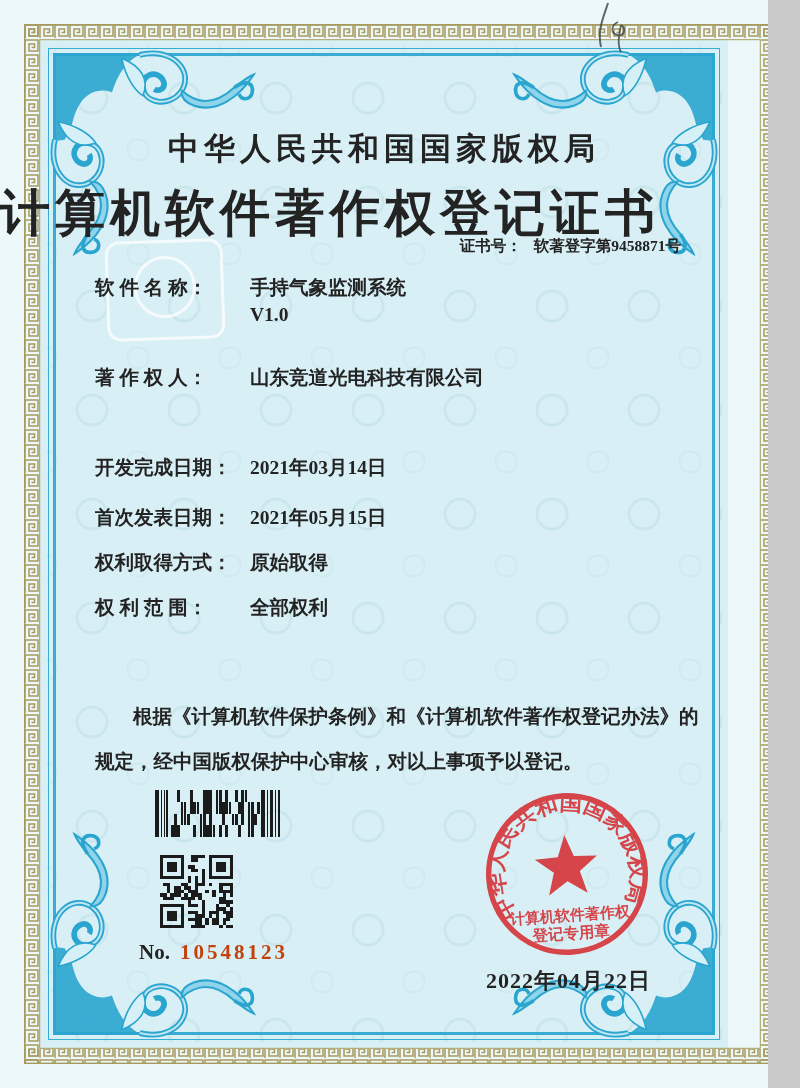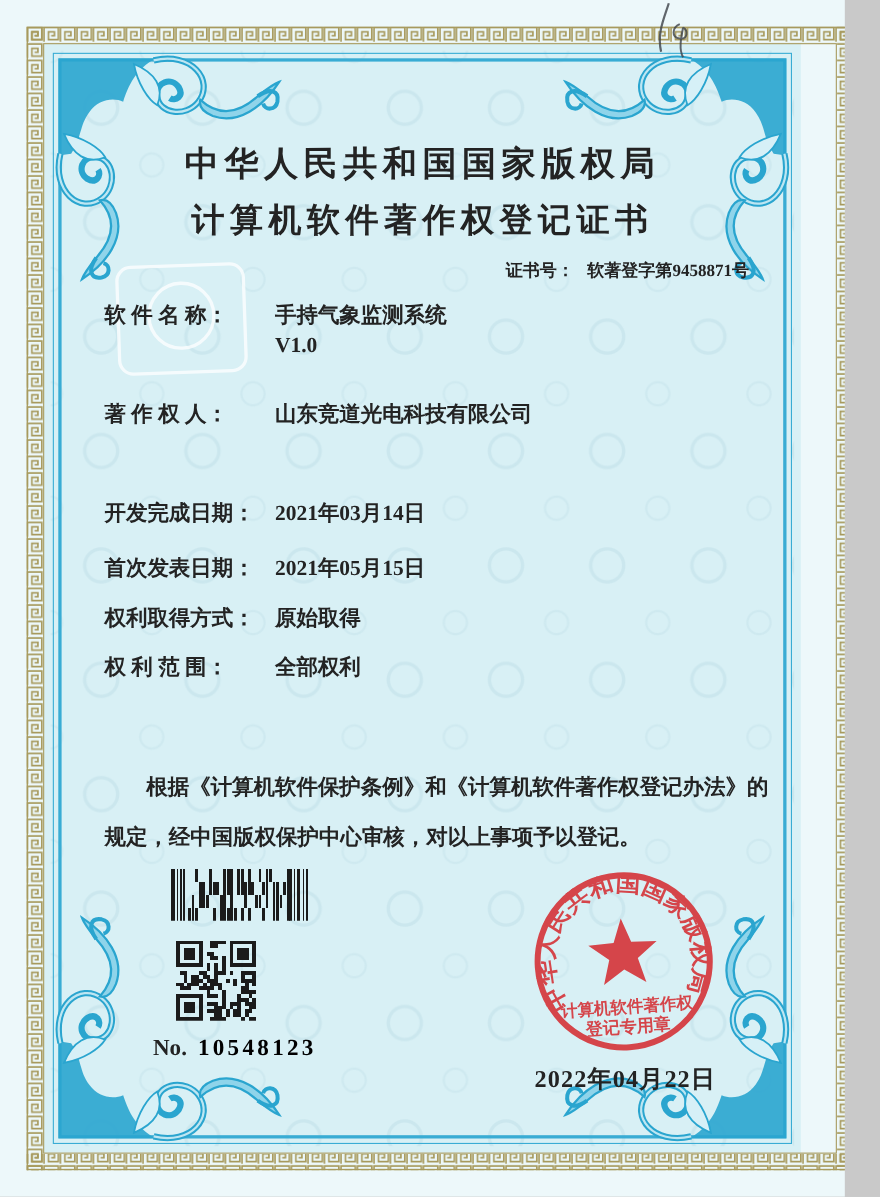--- a/index.html
+++ b/index.html
@@ -16,33 +16,33 @@
   .bframe2{position:absolute;left:53px;top:53px;right:53px;bottom:53px;border:3px solid #39acd4;}
   .corner{position:absolute;width:212px;height:212px;}
   .corner.tl{left:50px;top:50px;}
   .corner.tr{right:50px;top:50px;transform:scaleX(-1);}
   .corner.bl{left:50px;bottom:50px;transform:scaleY(-1);}
   .corner.br{right:50px;bottom:50px;transform:scale(-1,-1);}
   .emboss{position:absolute;left:106px;top:240px;width:112px;height:94px;border:3px solid rgba(255,255,255,.75);
           border-radius:14px;transform:rotate(-2deg);}
   .emboss .ring{position:absolute;left:25px;top:13px;width:56px;height:56px;border:3px solid rgba(255,255,255,.75);border-radius:50%;}
   .issuer{position:absolute;left:0;right:0;top:128px;text-align:center;font-size:31px;font-weight:700;letter-spacing:5px;}
-  .title{position:absolute;left:0;right:0;top:180px;text-align:center;font-size:30px;font-weight:700;letter-spacing:5px;}
+  .title{position:absolute;left:0;right:0;top:180px;font-size:50px;font-weight:700;letter-spacing:5px;}
   .certno{position:absolute;right:87px;top:236px;font-size:15.5px;font-weight:700;}
   .certno .lbl{margin-right:12px;}
   .row{position:absolute;left:95px;display:flex;font-size:19.5px;font-weight:700;line-height:27px;}
   .row .lbl{width:155px;white-space:pre;flex:none;}
   .row .val{white-space:pre;}
   .statement{position:absolute;left:95px;top:694px;width:622px;font-size:19.5px;font-weight:600;line-height:45px;}
   .statement .l1{padding-left:38px;}
   .barcode{position:absolute;left:155px;top:790px;}
   .qr{position:absolute;left:160px;top:855px;}
   .serial{position:absolute;left:139px;top:940px;font-size:21px;}
   .serial .no{font-weight:700;margin-right:10px;}
-  .serial .num{color:#000000;letter-spacing:3px;font-weight:600;}
+  .serial .num{color:#c2410c;letter-spacing:3px;font-weight:600;}
   .seal{position:absolute;left:476px;top:783px;width:182px;height:182px;transform:rotate(-4deg);opacity:.93;}
   .date{position:absolute;left:486px;top:966px;font-size:22px;font-weight:700;letter-spacing:1px;}
   .scribble{position:absolute;left:578px;top:0;}
 </style>
 </head>
 <body>
 
 <div class="page">
   <div class="inner-bg"></div>
   <div class="wm"></div>

